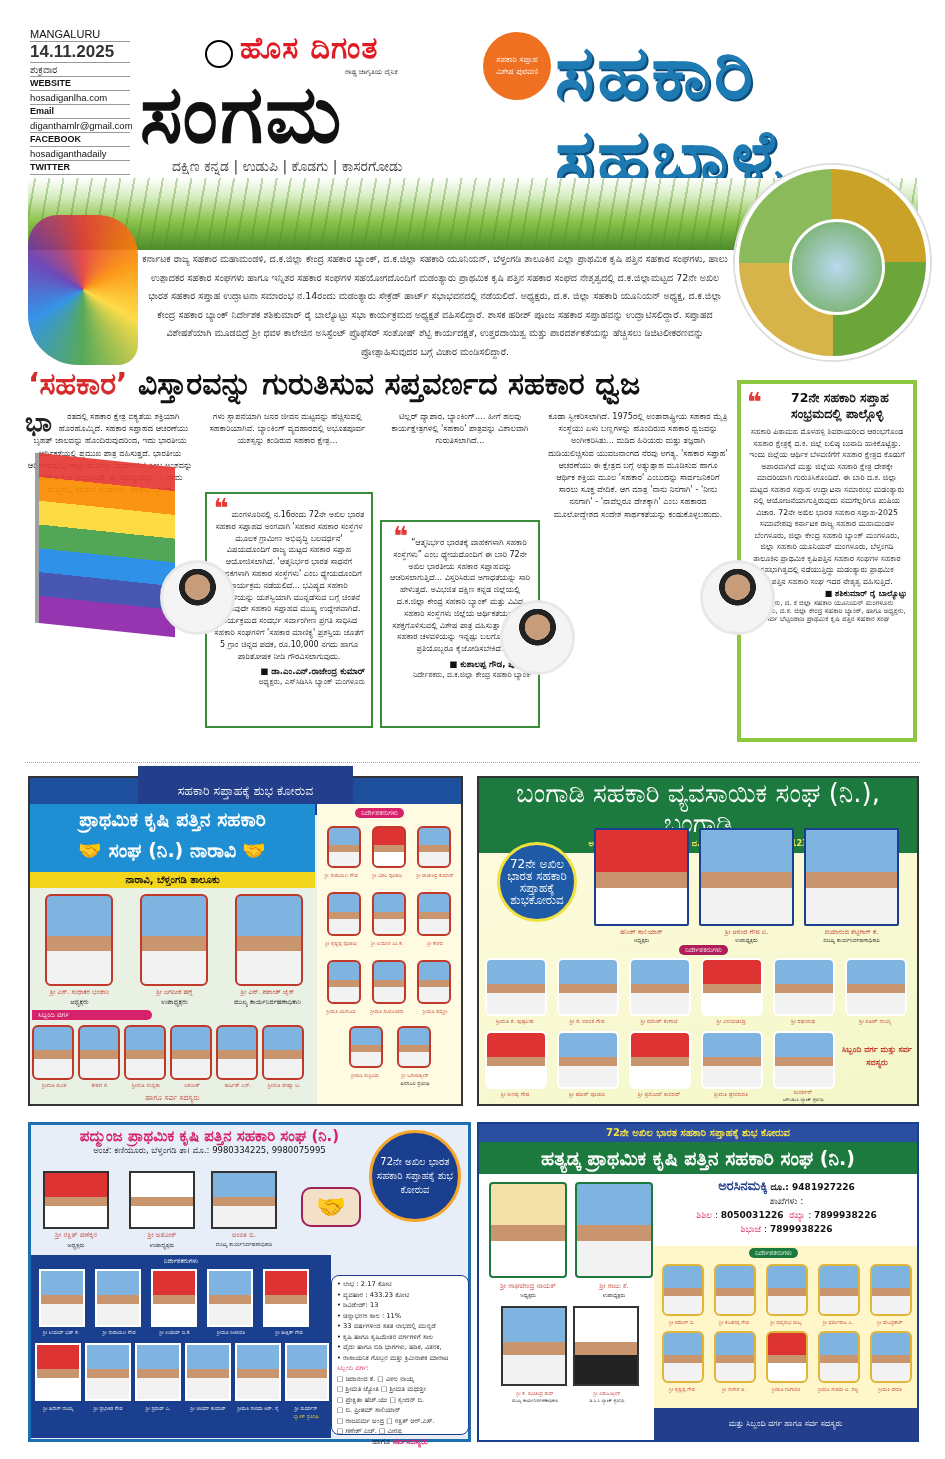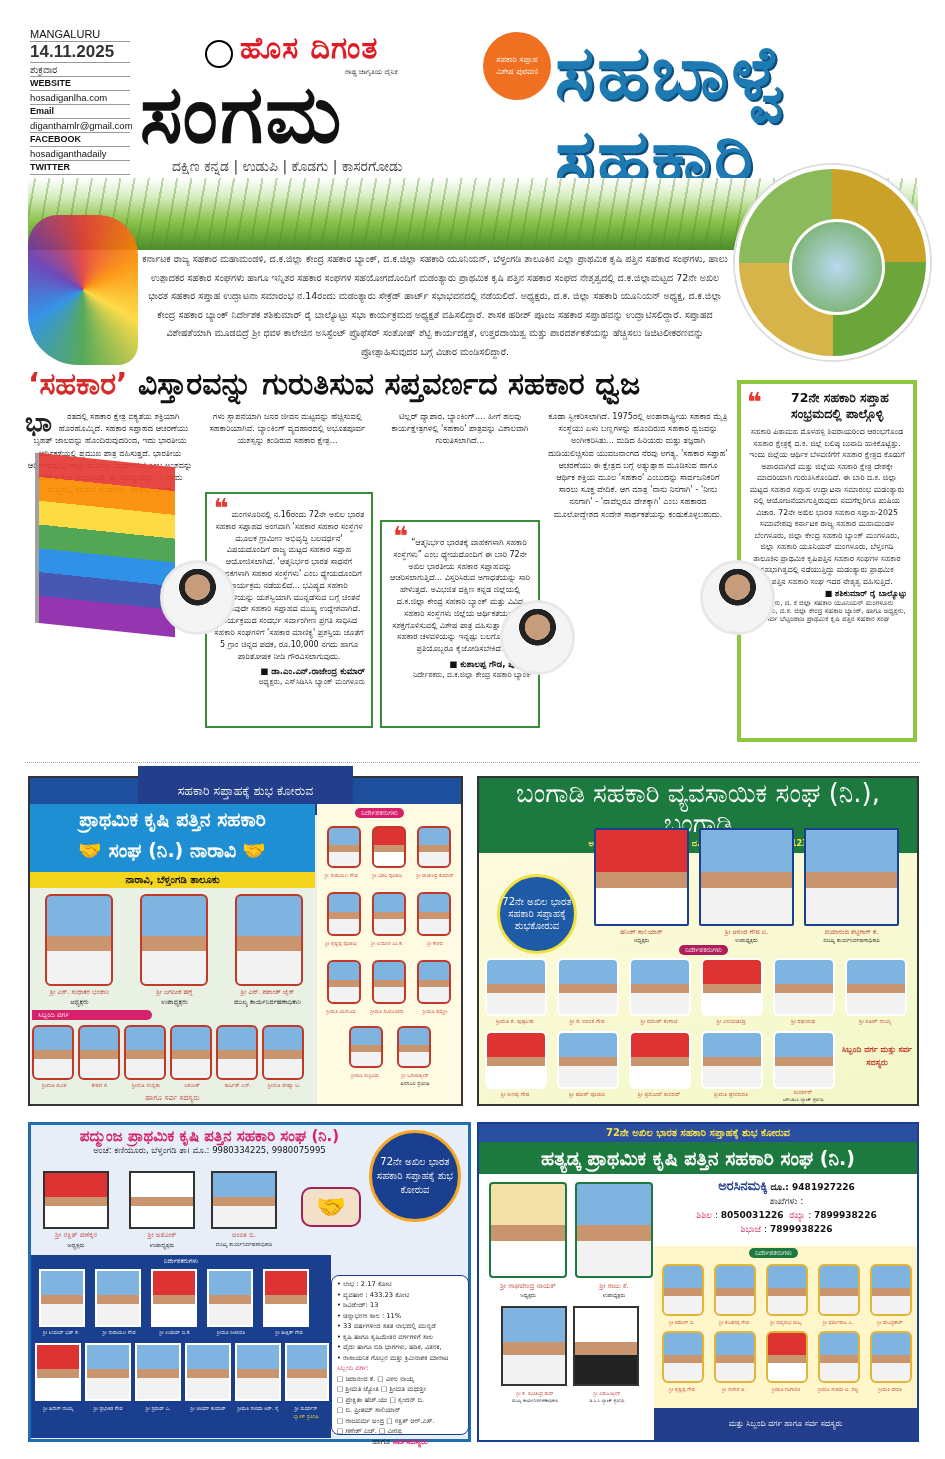--- a/index.html
+++ b/index.html
@@ -59,21 +59,21 @@
 #ad1 .right{position:absolute;left:287px;top:26px;width:144px;height:300px;background:#fffbe2}
 .pic{position:absolute;border:2px solid #c0392b;border-radius:6px;background:linear-gradient(180deg,#7fb3e0 0 45%,#c8956e 45% 62%,#f2f2f2 62%)}
 .pic.red{background:linear-gradient(180deg,#d33 0 45%,#c8956e 45% 62%,#fff 62%)}
 .cap{position:absolute;font-size:6.5px;color:#c0392b;text-align:center;white-space:nowrap}
 .cap2{position:absolute;font-size:6.5px;color:#111;text-align:center;white-space:nowrap}
 .pill{position:absolute;background:#d6216b;color:#fff;font-size:7px;border-radius:8px;padding:1px 6px}
 #ad2{left:477px;top:776px;width:442px;height:330px;background:linear-gradient(160deg,#fffbe0,#f3f7c8)}
 #ad2 .head{background:#1d7a3e;color:#fff;text-align:center}
 #ad2 .head .t{font-size:26px;font-weight:normal;line-height:30px}
 #ad2 .head .s{font-size:8px;color:#f8e35a;font-weight:bold;line-height:12px;padding-bottom:3px}
-#ad2 .circ{position:absolute;left:18px;top:96px;width:80px;height:80px;border-radius:50%;background:#1f5aa7;border:3px solid #f0e040;color:#fff;font-size:10px;text-align:center;display:flex;align-items:center;justify-content:center;flex-direction:column;line-height:12px}
+#ad2 .circ{position:absolute;left:18px;top:64px;width:80px;height:80px;border-radius:50%;background:#1f5aa7;border:3px solid #f0e040;color:#fff;font-size:12px;text-align:center;display:flex;align-items:center;justify-content:center;flex-direction:column;line-height:12px}
 #ad3{left:28px;top:1122px;width:443px;height:320px;background:#e7eef7;border:3px solid #1f6fb0}
 #ad3 .t{color:#d6216b;font-weight:bold;font-size:15px;text-align:center;padding-top:2px;padding-right:80px}
 #ad3 .s{font-size:8.5px;text-align:center;padding-right:80px}
 #ad3 .circ{position:absolute;left:338px;top:5px;width:92px;height:92px;border-radius:50%;background:#1b3f8f;color:#fff;border:3px solid #f3a62a;text-align:center;font-size:10px;display:flex;align-items:center;justify-content:center;flex-direction:column;line-height:14px}
 #ad3 .board{position:absolute;left:0;top:130px;width:300px;height:183px;background:#1b3f8f}
 #ad3 .info{position:absolute;left:300px;top:150px;width:138px;height:160px;background:#fff;border:1px solid #1b3f8f;border-radius:8px;font-size:6.7px;line-height:10.5px;padding:3px 5px}
 #ad4{left:477px;top:1122px;width:442px;height:320px;border:2px solid #1b3f8f;background:#fff}
 #ad4 .b{background:#2a4ea0;color:#f7e04a;text-align:center;font-size:10px;line-height:18px;font-weight:bold}
 #ad4 .g{background:#1d7a3e;color:#fff;text-align:center;font-size:19px;font-weight:bold;line-height:32px}
 #ad4 .contact{position:absolute;left:180px;top:55px;width:255px;text-align:center;font-size:9px;line-height:14px}
@@ -98,22 +98,22 @@
   <div class="lbl">TWITTER</div>
   <div>@diganthaonline</div>
 </div>
 <div id="logo-emblem" class="abs"></div>
 <div id="logo-brand" class="abs">ಹೊಸ ದಿಗಂತ</div>
 <div id="logo-tag" class="abs">ರಾಷ್ಟ್ರ ಜಾಗೃತಿಯ ದೈನಿಕ</div>
 <div id="logo-sangama" class="abs">ಸಂಗಮ</div>
 <div id="districts" class="abs">ದಕ್ಷಿಣ ಕನ್ನಡ | ಉಡುಪಿ | ಕೊಡಗು | ಕಾಸರಗೋಡು</div>
 <div id="special-badge" class="abs">ಸಹಕಾರಿ ಸಪ್ತಾಹ ವಿಶೇಷ ಪುರವಣಿ</div>
 <div id="headline-big" class="abs">
+  <div>ಸಹಕಾರಿ</div>
   <div>ಸಹಬಾಳ್ವೆ</div>
-  <div>ಸಹಕಾರಿ</div>
 </div>
 <div id="grass" class="abs"></div>
 <div id="fist" class="abs"></div>
 <div id="photo-circle" class="abs"></div>
 <div id="intro" class="abs">ಕರ್ನಾಟಕ ರಾಜ್ಯ ಸಹಕಾರ ಮಹಾಮಂಡಳಿ, ದ.ಕ.ಜಿಲ್ಲಾ ಕೇಂದ್ರ ಸಹಕಾರ ಬ್ಯಾಂಕ್, ದ.ಕ.ಜಿಲ್ಲಾ ಸಹಕಾರಿ ಯೂನಿಯನ್, ಬೆಳ್ತಂಗಡಿ ತಾಲೂಕಿನ ಎಲ್ಲಾ ಪ್ರಾಥಮಿಕ ಕೃಷಿ ಪತ್ತಿನ ಸಹಕಾರ ಸಂಘಗಳು, ಹಾಲು ಉತ್ಪಾದಕರ ಸಹಕಾರ ಸಂಘಗಳು ಹಾಗೂ ಇನ್ನಿತರ ಸಹಕಾರ ಸಂಘಗಳ ಸಹಯೋಗದೊಂದಿಗೆ ಮಡಂತ್ಯಾರು ಪ್ರಾಥಮಿಕ ಕೃಷಿ ಪತ್ತಿನ ಸಹಕಾರ ಸಂಘದ ನೇತೃತ್ವದಲ್ಲಿ ದ.ಕ.ಜಿಲ್ಲಾಮಟ್ಟದ 72ನೇ ಅಖಿಲ ಭಾರತ ಸಹಕಾರ ಸಪ್ತಾಹ ಉದ್ಘಾಟನಾ ಸಮಾರಂಭ ನ.14ರಂದು ಮಡಂತ್ಯಾರು ಸೇಕ್ರೆಡ್ ಹಾರ್ಟ್ ಸಭಾಭವನದಲ್ಲಿ ನಡೆಯಲಿದೆ. ಅಧ್ಯಕ್ಷರು, ದ.ಕ. ಜಿಲ್ಲಾ ಸಹಕಾರಿ ಯೂನಿಯನ್ ಅಧ್ಯಕ್ಷ, ದ.ಕ.ಜಿಲ್ಲಾ ಕೇಂದ್ರ ಸಹಕಾರ ಬ್ಯಾಂಕ್ ನಿರ್ದೇಶಕ ಶಶಿಕುಮಾರ್ ರೈ ಬಾಲ್ಯೊಟ್ಟು ಸಭಾ ಕಾರ್ಯಕ್ರಮದ ಅಧ್ಯಕ್ಷತೆ ವಹಿಸಲಿದ್ದಾರೆ. ಶಾಸಕ ಹರೀಶ್ ಪೂಂಜ ಸಹಕಾರ ಸಪ್ತಾಹವನ್ನು ಉದ್ಘಾಟಿಸಲಿದ್ದಾರೆ. ಸಪ್ತಾಹದ ವಿಶೇಷತೆಯಾಗಿ ಮೂಡಬಿದ್ರೆ ಶ್ರೀ ಧವಳ ಕಾಲೇಜಿನ ಅಸಿಸ್ಟೆಂಟ್ ಪ್ರೊಫೆಸರ್ ಸಂತೋಷ್ ಶೆಟ್ಟಿ ಕಾರ್ಯದಕ್ಷತೆ, ಉತ್ತರದಾಯಿತ್ವ ಮತ್ತು ಪಾರದರ್ಶಕತೆಯನ್ನು ಹೆಚ್ಚಿಸಲು ಡಿಜಿಟಲೀಕರಣವನ್ನು ಪ್ರೋತ್ಸಾಹಿಸುವುದರ ಬಗ್ಗೆ ವಿಚಾರ ಮಂಡಿಸಲಿದ್ದಾರೆ.</div>
 
 <div id="story-head" class="abs">
   <span class="red">‘ಸಹಕಾರ’</span><span> ವಿಸ್ತಾರವನ್ನು ಗುರುತಿಸುವ ಸಪ್ತವರ್ಣದ ಸಹಕಾರ ಧ್ವಜ</span>
 </div>
 <div id="col1" class="abs col">

